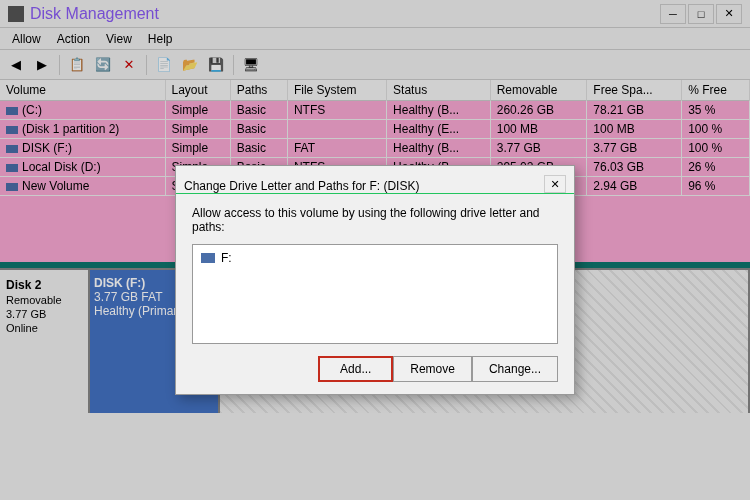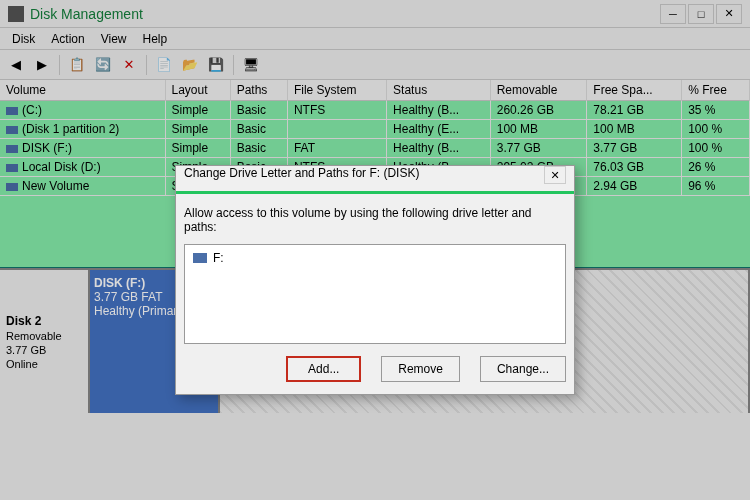--- a/index.html
+++ b/index.html
@@ -24,22 +24,22 @@
     }
     .title-bar-icon {
       width: 16px;
       height: 16px;
       margin-right: 6px;
       background: #555;
       display: inline-block;
     }
     .title-bar-text {
       flex: 1;
-      font-size: 14px;
-      color: #15803d;
+      font-size: 16px;
+      color: #8b5cf6;
     }
     .title-bar-controls {
       display: flex;
       gap: 2px;
     }
     .title-bar-btn {
       width: 26px;
       height: 20px;
       background: #f0f0f0;
       border: 1px solid #ccc;
@@ -88,22 +88,22 @@
     }
     .toolbar-sep {
       width: 1px;
       height: 20px;
       background: #ccc;
       margin: 0 3px;
     }
 
     
     .table-container {
-      background: #86efac;
-      border-bottom: 1px solid #0f766e;
+      background: #f9a8d4;
+      border-bottom: 6px solid #0f766e;
       height: 188px;
       overflow: hidden;
     }
     table {
       width: 100%;
       border-collapse: collapse;
       font-size: 12px;
     }
     thead tr {
       background: #f5f5f5;
@@ -135,21 +135,20 @@
     }
     .disk-label {
       width: 90px;
       min-width: 90px;
       background: #f0f0f0;
       border-right: 2px solid #888;
       padding: 8px 6px;
       display: flex;
       flex-direction: column;
       gap: 2px;
-      justify-content: center;
     }
     .disk-label-title {
       font-weight: bold;
       font-size: 12px;
     }
     .disk-label-info {
       font-size: 11px;
     }
     .disk-partitions {
       flex: 1;
@@ -195,42 +194,42 @@
     .dialog {
       background: #f0f0f0;
       border: 1px solid #999;
       box-shadow: 4px 4px 12px rgba(0,0,0,0.3);
       width: 400px;
     }
     .dialog-title-bar {
       background: #f0f0f0;
       height: 28px;
       display: flex;
-      align-items: flex-start;
+      align-items: flex-end;
       padding: 0 8px;
-      border-bottom: 3px solid #22c55e;
+      border-bottom: 1px solid #22c55e;
     }
     .dialog-title {
       flex: 1;
       font-size: 12px;
       font-weight: normal;
     }
     .dialog-close-btn {
       width: 22px;
       height: 18px;
       background: #f0f0f0;
       border: 1px solid #ccc;
       cursor: pointer;
       display: flex;
       align-items: center;
       justify-content: center;
       font-size: 11px;
     }
     .dialog-body {
-      padding: 12px 8px;
+      padding: 12px 16px;
     }
     .dialog-desc {
       font-size: 12px;
       margin-bottom: 10px;
     }
     .dialog-list {
       background: white;
       border: 1px solid #999;
       height: 100px;
       padding: 4px;
@@ -245,21 +244,21 @@
     .dialog-list-icon {
       display: inline-block;
       width: 14px;
       height: 10px;
       background: #4a6ea8;
       margin-right: 6px;
     }
     .dialog-buttons {
       display: flex;
       justify-content: flex-end;
-      gap: 20px;
+      gap: 0;
     }
     .dialog-btn {
       padding: 4px 16px;
       font-size: 12px;
       background: #f0f0f0;
       border: 1px solid #999;
       cursor: pointer;
       min-width: 75px;
     }
     .dialog-btn.primary {
@@ -273,21 +272,21 @@
   <span class="title-bar-icon"></span>
   <span class="title-bar-text">Disk Management</span>
   <div class="title-bar-controls">
     <button class="title-bar-btn">─</button>
     <button class="title-bar-btn">□</button>
     <button class="title-bar-btn close">✕</button>
   </div>
 </div>
 
 <div class="menu-bar">
-  <span class="menu-item">Disk</span>
+  <span class="menu-item">Allow</span>
   <span class="menu-item">Action</span>
   <span class="menu-item">View</span>
   <span class="menu-item">Help</span>
 </div>
 
 <div class="toolbar">
   <button class="toolbar-btn">◀</button>
   <button class="toolbar-btn">▶</button>
   <div class="toolbar-sep"></div>
   <button class="toolbar-btn">📋</button>

